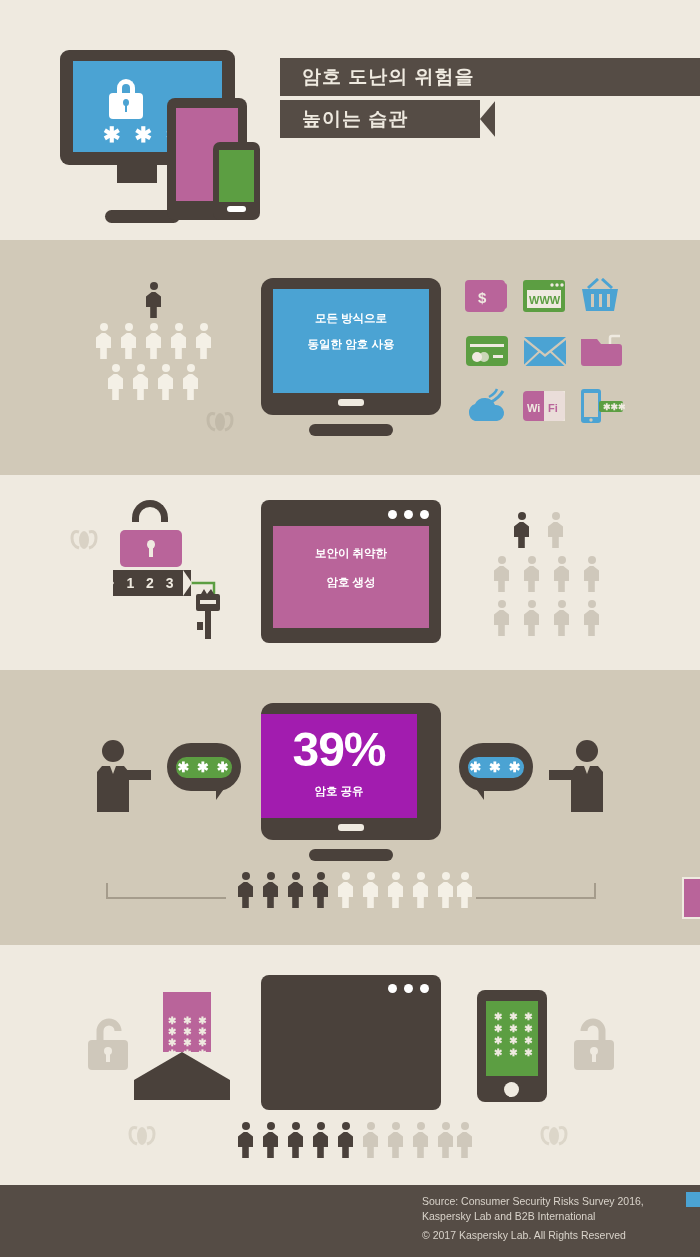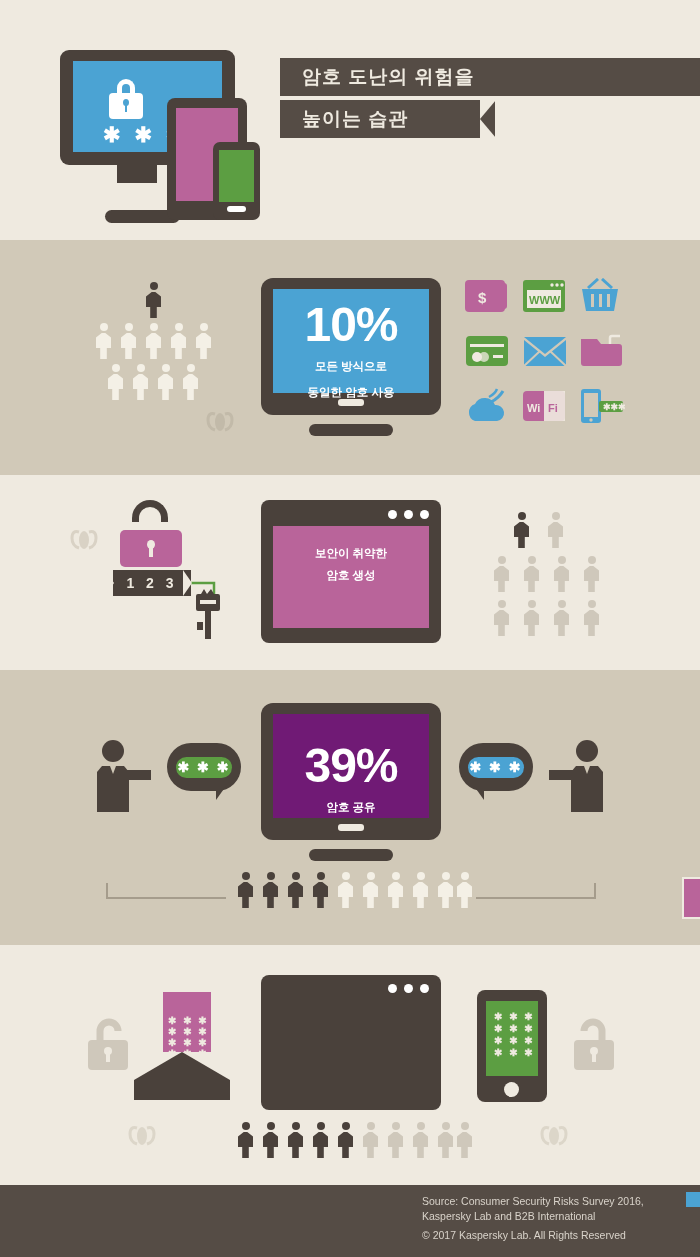--- a/index.html
+++ b/index.html
@@ -154,21 +154,20 @@
 
   <div class="ribbon ribbon-1">
     <span>암호 도난의 위험을</span>
   </div>
   <div class="ribbon ribbon-2">
     <span>높이는 습관</span>
   </div>
 
   <div class="tv-frame" style="left:261px;top:278px;width:180px;height:137px;">
     <div class="tv-screen" style="left:12px;top:11px;width:156px;height:104px;background:#4BA3D3;padding-top:12px;">
-      <div class="stat-big">10%</div>
       <div class="stat-sub">모든 방식으로</div>
       <div class="stat-sub" style="margin-top:9px;">동일한 암호 사용</div>
     </div>
     <div class="tv-button" style="left:77px;top:121px;width:26px;height:7px;"></div>
   </div>
   <div class="tv-stand" style="left:309px;top:424px;width:84px;height:12px;"></div>
 
   <div>
     <div class="person p-dark" style="left:146px;top:282px;">
         <div class="head"></div>
@@ -302,21 +301,21 @@
       </svg>
     </div>
   </div>
 
   <div class="tv-frame" style="left:261px;top:500px;width:180px;height:143px;border-radius:8px;">
     <div class="tv-dot" style="right:44px;top:10px;"></div>
     <div class="tv-dot" style="right:28px;top:10px;"></div>
     <div class="tv-dot" style="right:12px;top:10px;"></div>
     <div class="tv-screen" style="left:12px;top:26px;width:156px;height:102px;background:#B9649A;padding-top:10px;">
       <div class="stat-sub">보안이 취약한</div>
-      <div class="stat-sub" style="margin-top:5px;">암호 생성</div>
+      <div class="stat-sub" style="margin-top:12px;">암호 생성</div>
     </div>
   </div>
 
   <div>
     <div style="position:absolute;left:132px;top:500px;width:36px;height:22px;border:7px solid #4A413B;border-bottom:none;border-radius:19px 19px 0 0;"></div>
     <div style="position:absolute;left:120px;top:530px;width:62px;height:37px;background:#B9649A;border-radius:5px;">
       <div style="position:absolute;left:27px;top:10px;width:8px;height:9px;background:#EFEAE0;border-radius:50%;"></div>
       <div style="position:absolute;left:29px;top:17px;width:4px;height:10px;background:#EFEAE0;"></div>
     </div>
     <div class="ribbon123" style="left:113px;top:570px;width:78px;">1 2 3</div>
@@ -379,21 +378,21 @@
         <div class="head"></div>
         <div class="body"></div>
       </div>
     <div class="person p-grey" style="left:584px;top:600px;">
         <div class="head"></div>
         <div class="body"></div>
       </div>
   </div>
 
   <div class="tv-frame" style="left:261px;top:703px;width:180px;height:137px;">
-    <div class="tv-screen" style="left:12px;top:11px;width:156px;height:104px;background:#701a75;padding-top:28px;">
+    <div class="tv-screen" style="left:0;top:11px;width:156px;height:104px;background:#a21caf;padding-top:12px;">
       <div class="stat-big">39%</div>
       <div class="stat-sub">암호 공유</div>
     </div>
     <div class="tv-button" style="left:77px;top:121px;width:26px;height:7px;"></div>
   </div>
   <div class="tv-stand" style="left:309px;top:849px;width:84px;height:12px;"></div>
 
   <div>
     <svg style="position:absolute;left:92px;top:740px;" width="62" height="72">
       <circle cx="21" cy="11" r="11" fill="#4A413B"></circle>

